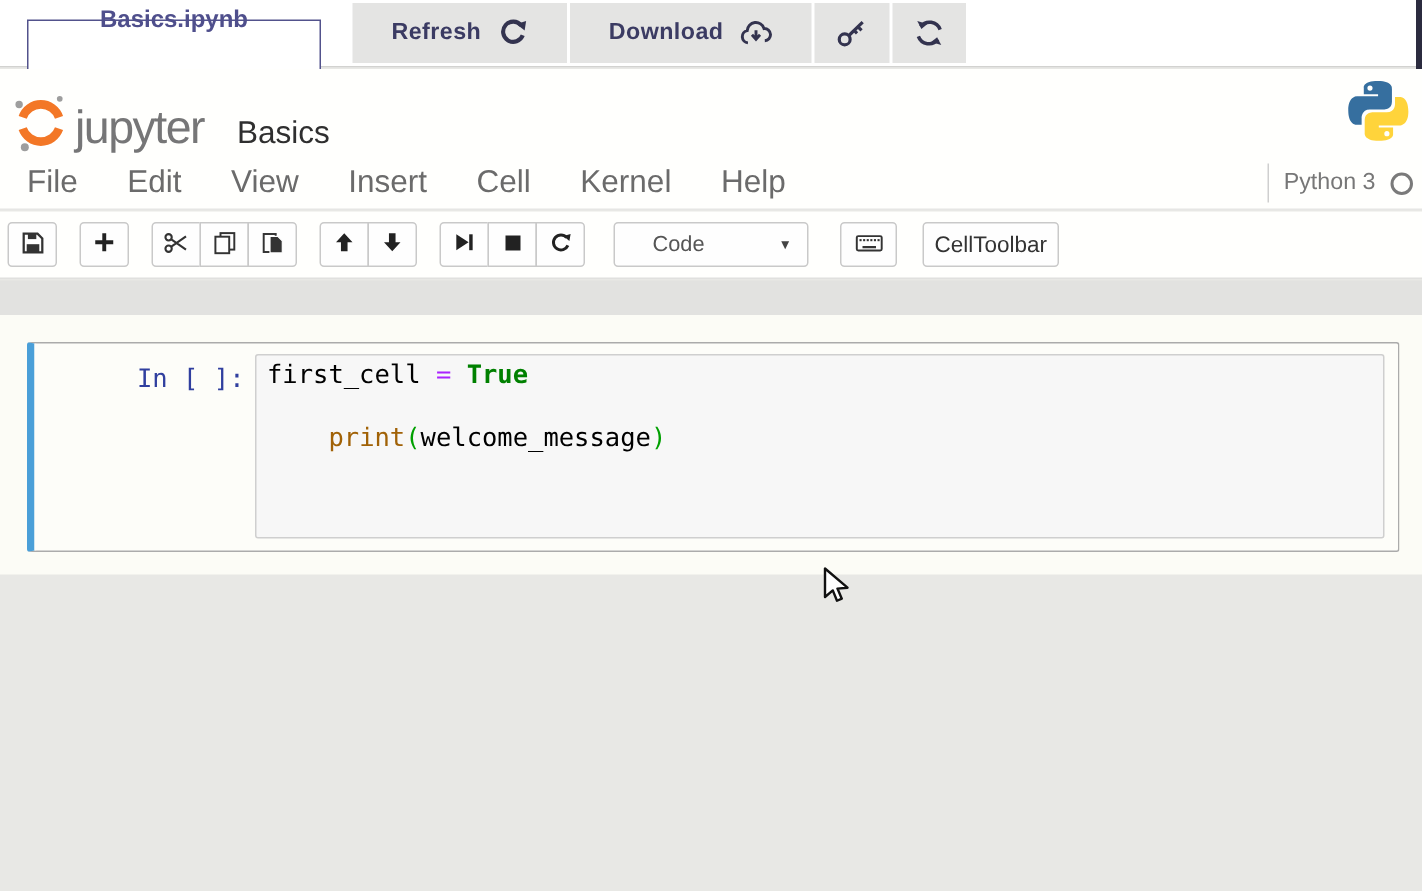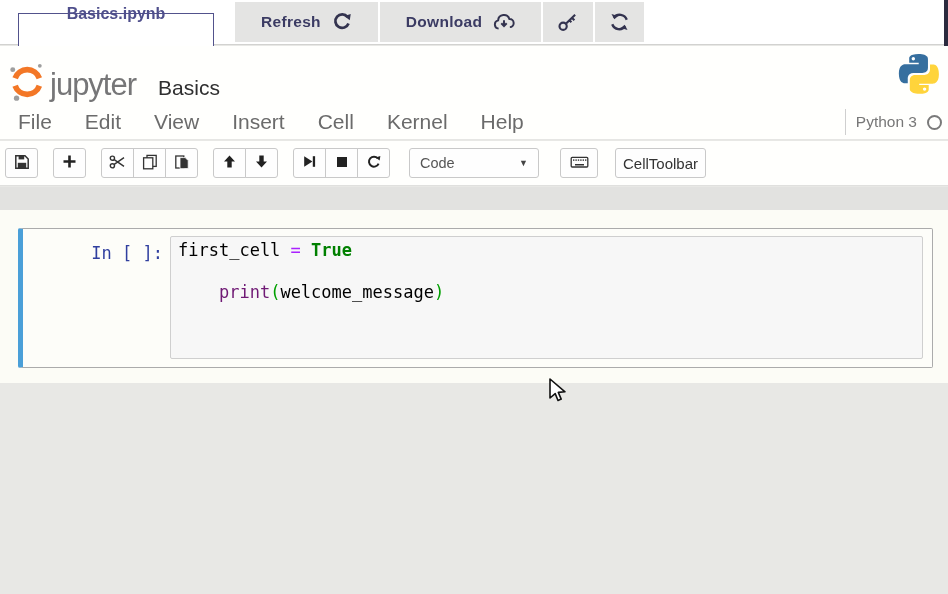--- a/index.html
+++ b/index.html
@@ -41,41 +41,41 @@
   .toolbar { position:absolute; top:141px; left:0; width:948px; height:45px; background:#fffffd;
              border-bottom:1px solid #e0e0de; display:flex; align-items:center; padding-left:5px; gap:15px; }
   .tbtn { width:33px; height:30px; background:#fefefe; border:1px solid #c9c9c9; border-radius:3px;
           display:flex; align-items:center; justify-content:center; cursor:pointer; padding:0; }
   .btn-group { display:flex; }
   .btn-group .tbtn { border-radius:0; margin-left:-1px; }
   .btn-group .tbtn:first-child { border-radius:3px 0 0 3px; margin-left:0; }
   .btn-group .tbtn:last-child { border-radius:0 3px 3px 0; }
   .cm-select { width:130px; height:30px; border:1px solid #c9c9c9; border-radius:3px; background:#fefefe;
                display:flex; align-items:center; justify-content:space-between; padding:0 10px; cursor:pointer; margin-left:4px; }
-  .cm-select .sel-label { font-size:14.5px; color:#555; }
+  .cm-select .sel-label { font-size:14.5px; color:#555;margin-left:15px; }
   .cm-select .caret { font-size:9px; color:#444; }
   .kb-btn { width:38px; margin-left:6px; }
   .ct-btn { height:30px; padding:0 7px; border:1px solid #c9c9c9; border-radius:3px; background:#fefefe;
             font-family:"Liberation Sans",sans-serif; font-size:15px; color:#333; cursor:pointer; margin-left:2px; }
 
   
   .band { position:absolute; top:187px; left:0; width:948px; height:23px; background:#e2e2e0; }
   .paper { position:absolute; top:210px; left:0; width:948px; height:173px; background:#fcfcf6; }
   .cell { position:absolute; left:18px; top:18px; width:915px; height:140px; background:#fdfdf9;
           border:1px solid #ababab; border-left:5px solid #4a9fd8; border-radius:2px; }
   .prompt { position:absolute; left:0; top:14px; width:140px; text-align:right;
             font-family:"DejaVu Sans Mono", monospace; font-size:17px; color:#303f9f; }
   .input-area { position:absolute; left:147px; top:7px; right:9px; bottom:8px; background:#f7f7f7;
                 border:1px solid #cfcfcf; border-radius:2px; padding:3px 7px; overflow:hidden; }
   .code-line { font-family:"DejaVu Sans Mono", monospace; font-size:17px; line-height:21px; white-space:pre; color:#000; }
   .tok-plain { color:#000; }
   .tok-kw { color:#008000; font-weight:bold; }
   .tok-str { color:#ba2121; }
   .tok-op { color:#aa22ff; }
-  .tok-builtin { color:#701a75; }
+  .tok-builtin { color:#a16207; }
   .tok-bracket { color:#00a000; }
 
   .cursor { position:absolute; left:546px; top:378px; }
 </style>
 </head>
 <body>
 
 <div class="topbar">
   <div class="nb-select">
     <span>Basics.ipynb</span>

